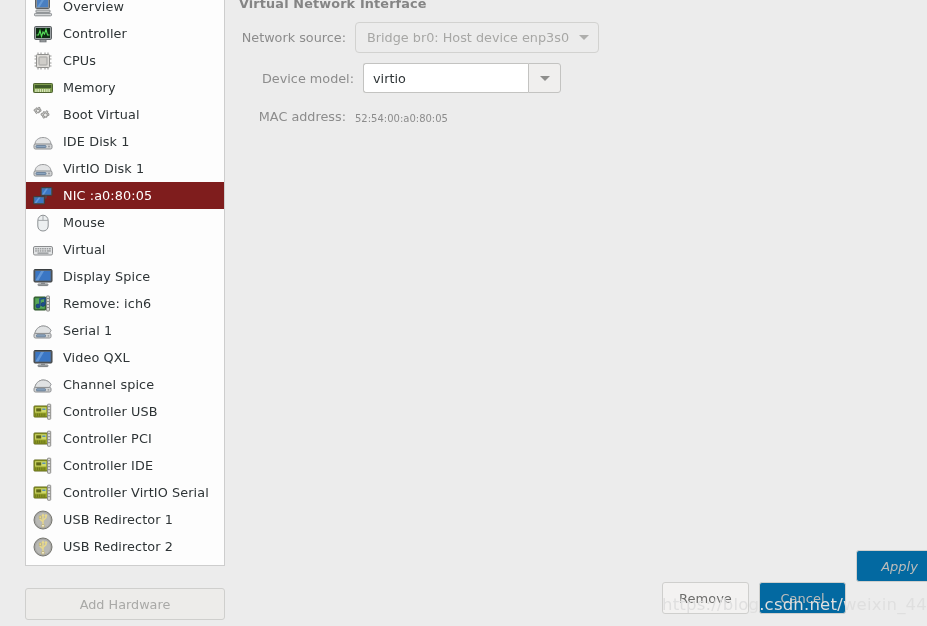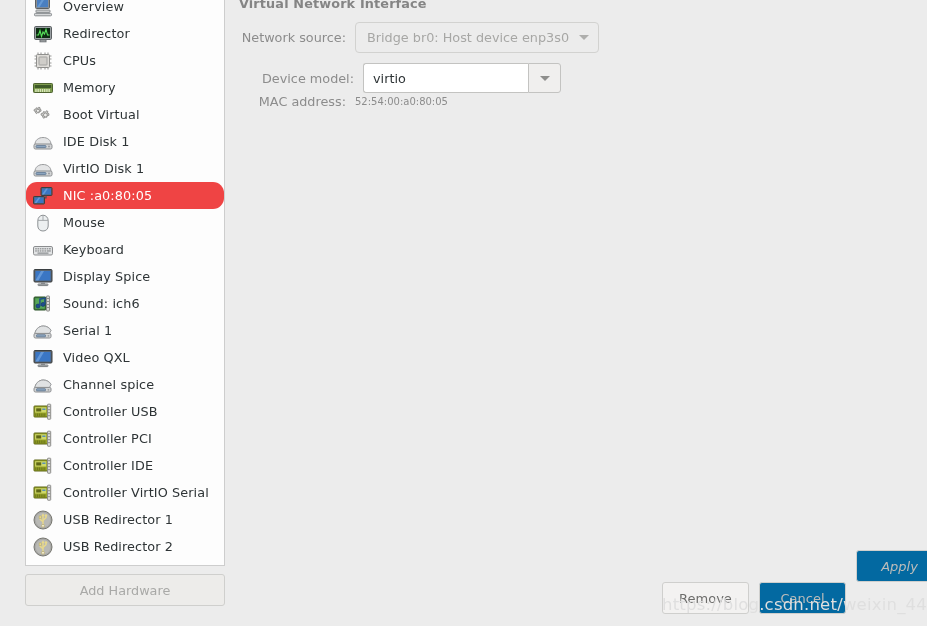--- a/index.html
+++ b/index.html
@@ -28,39 +28,39 @@
     border: 1px solid #cdcdcd;
     overflow: hidden;
   }
   .hw-row {
     display: flex; align-items: center;
     height: 27px;
     padding-left: 6px;
     cursor: default;
     white-space: nowrap;
   }
-  .hw-row.selected { background: #ef4444; border-radius: 11px; }
+  .hw-row.selected { background: #7f1d1d; }
   .hw-row.selected .hw-label { color: #ffffff; }
   .hw-label {
     font-size: 12.8px;
     color: #2e3436;
     padding-left: 9px;
     letter-spacing: 0.1px;
   }
   .hw-icon {
     width: 22px; height: 22px;
     flex: 0 0 22px;
     position: relative;
     display: block;
   }
   .hw-icon svg { display: block; width: 22px; height: 22px; }
 
   
   #add-hw {
-    position: absolute; left: 0; top: 582px;
+    position: absolute; left: 0; top: 596px;
     width: 200px; height: 32px;
     background: #edecea;
     border: 1px solid #cfcfcd;
     border-radius: 3px;
     color: #a9a9a7;
     font-size: 12.8px;
     display: flex; align-items: center; justify-content: center;
   }
 
   
@@ -173,21 +173,21 @@
         </div>
         <div class="hw-row">
           <span class="hw-icon">
             <svg viewBox="0 0 22 22">
       <rect x="2.5" y="3.5" width="17" height="13" rx="1.2" fill="#9aa0a3" stroke="#5c6063"></rect>
       <rect x="4" y="5" width="14" height="10" fill="#0d2b12"></rect>
       <polyline points="4.5,12 6.5,12 8,7.5 9.5,13.5 11,9 12.5,11 14,6.5 15.5,12 17.5,12" fill="none" stroke="#57e05a" stroke-width="1.1"></polyline>
       <rect x="8" y="17" width="6" height="1.8" fill="#b9bdbf" stroke="#6e7275"></rect>
     </svg>
           </span>
-          <span class="hw-label">Redirector</span>
+          <span class="hw-label">Controller</span>
         </div>
         <div class="hw-row">
           <span class="hw-icon">
             <svg viewBox="0 0 22 22">
       <g stroke="#9a9a98" stroke-width="1.1">
         <path d="M6 2.5v2M9 2.5v2M13 2.5v2M16 2.5v2M6 17.5v2M9 17.5v2M13 17.5v2M16 17.5v2"></path>
         <path d="M2.5 6h2M2.5 9h2M2.5 13h2M2.5 16h2M17.5 6h2M17.5 9h2M17.5 13h2M17.5 16h2"></path>
       </g>
       <rect x="4.5" y="4.5" width="13" height="13" rx="1" fill="#dedcd8" stroke="#8f8f8d"></rect>
       <rect x="7" y="7" width="8" height="8" rx="0.6" fill="#cfcdc9" stroke="#a3a3a1"></rect>
@@ -288,21 +288,21 @@
         <rect x="3.2" y="11.2" width="1.6" height="1.5"></rect>
                 <rect x="5.5" y="11.2" width="1.6" height="1.5"></rect>
         <rect x="7.8" y="11.2" width="1.6" height="1.5"></rect>
                 <rect x="10.1" y="11.2" width="1.6" height="1.5"></rect>
         <rect x="12.4" y="11.2" width="1.6" height="1.5"></rect>
                 <rect x="14.7" y="11.2" width="4.1" height="1.5"></rect>
         <rect x="5.5" y="13.4" width="11" height="1.5"></rect>
       </g>
     </svg>
           </span>
-          <span class="hw-label">Keyboard</span>
+          <span class="hw-label">Virtual</span>
         </div>
         <div class="hw-row">
           <span class="hw-icon">
             <svg viewBox="0 0 22 22">
       <rect x="2" y="3.5" width="18" height="12.5" rx="1" fill="#5d6366" stroke="#3a3f42"></rect>
       <rect x="3.4" y="4.9" width="15.2" height="9.7" fill="#3a76c4"></rect>
       <path d="M3.4 14.6 L9 4.9 L12 4.9 L6.4 14.6 Z" fill="#7aaae3" opacity=".65"></path>
       <rect x="9" y="16.2" width="4" height="2" fill="#8d9194"></rect>
       <rect x="6" y="18" width="10" height="1.6" rx="0.6" fill="#b6babc" stroke="#7b7f82"></rect>
     </svg>
@@ -321,21 +321,21 @@
       </g>
       <rect x="14.5" y="3" width="3" height="15" rx="0.5" fill="#d9d9d6" stroke="#8d8d8b"></rect>
       <g fill="#8d8d8b">
                 <rect x="15" y="5" width="2" height="1"></rect>
                 <rect x="15" y="8" width="2" height="1"></rect>
       <rect x="15" y="11" width="2" height="1"></rect>
                 <rect x="15" y="14" width="2" height="1"></rect>
               </g>
     </svg>
           </span>
-          <span class="hw-label">Sound: ich6</span>
+          <span class="hw-label">Remove: ich6</span>
         </div>
         <div class="hw-row">
           <span class="hw-icon">
             <svg viewBox="0 0 22 22">
       <path d="M3 13.8c0-3.6 3.4-7.8 8.2-7.8 3.6 0 6.5 1.9 7.8 4.3" fill="#e6e7e8" stroke="#9a9c9e"></path>
       <path d="M3 13.8c0-3.6 3.4-7.8 8.2-7.8 3.6 0 6.5 1.9 7.8 4.3l-1.6 3.5z" fill="#e0e2e3" stroke="#9a9c9e"></path>
       <rect x="2" y="13.4" width="17" height="4.6" rx="1.4" fill="#d2d4d5" stroke="#8b8d8f"></rect>
       <rect x="4.5" y="14.8" width="9" height="2" rx="0.5" fill="#8fa9c4" stroke="#6a8099"></rect>
       <circle cx="16.4" cy="15.8" r="0.9" fill="#9a9c9e"></circle>
     </svg>
@@ -525,21 +525,21 @@
     <div class="form-row" style="left:8px; top:63px;">
       <div class="form-label">Device model:</div>
       <div class="combo-entry-wrap">
         <div class="combo-entry">virtio</div>
         <div class="combo-btn">
           <span class="tri-down"></span>
         </div>
       </div>
     </div>
 
-    <div class="form-row" style="left:0px; top:94px;">
+    <div class="form-row" style="left:0px; top:109px;align-items:flex-end;">
       <div class="form-label">MAC address:</div>
       <div class="static-val">52:54:00:a0:80:05</div>
     </div>
 
   </div>
 
   <div class="btn enabled" style="left:645px; top:582px; width:87px;">Remove</div>
   <div class="btn disabled" style="left:742px; top:582px; width:87px;">Cancel</div>
   <div class="btn disabled" style="left:839px; top:550px; width:87px;font-style:italic;">Apply</div>
 

